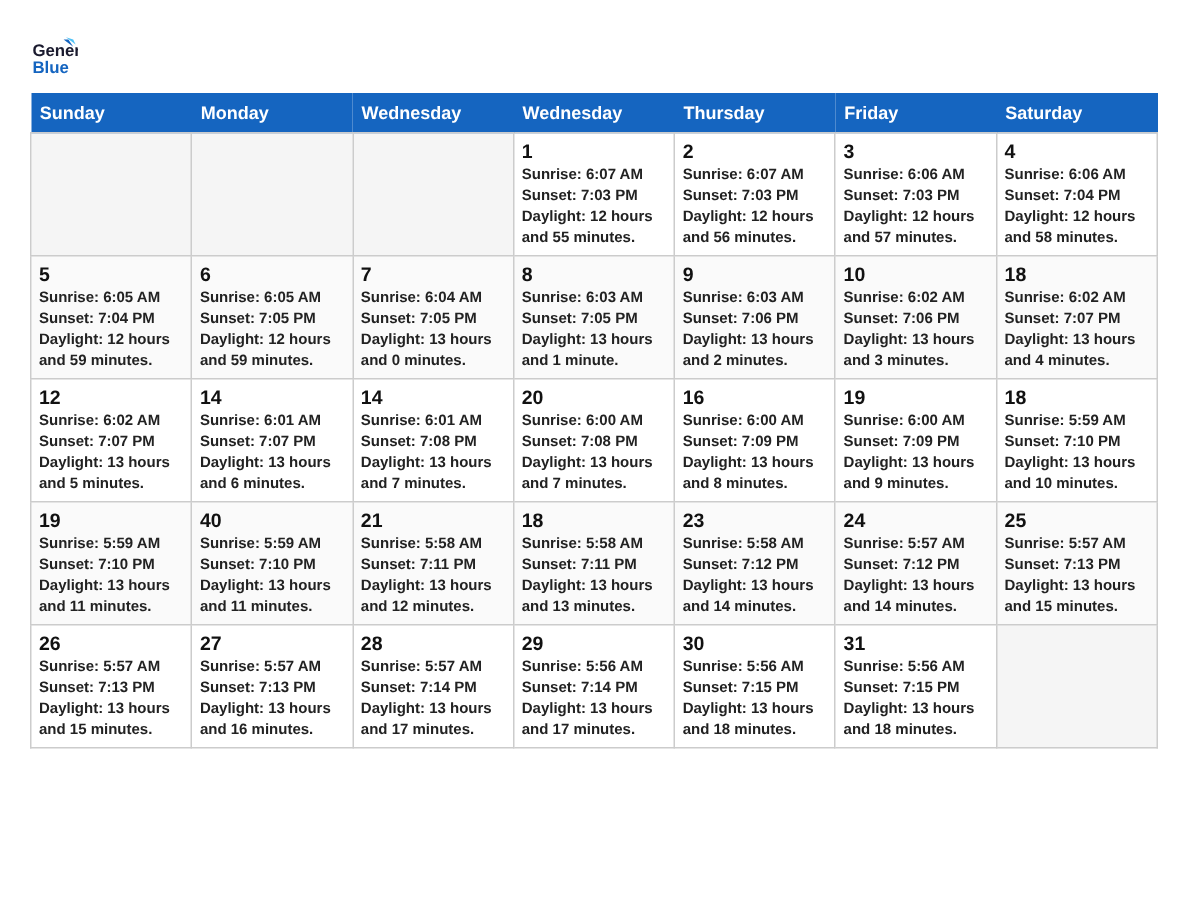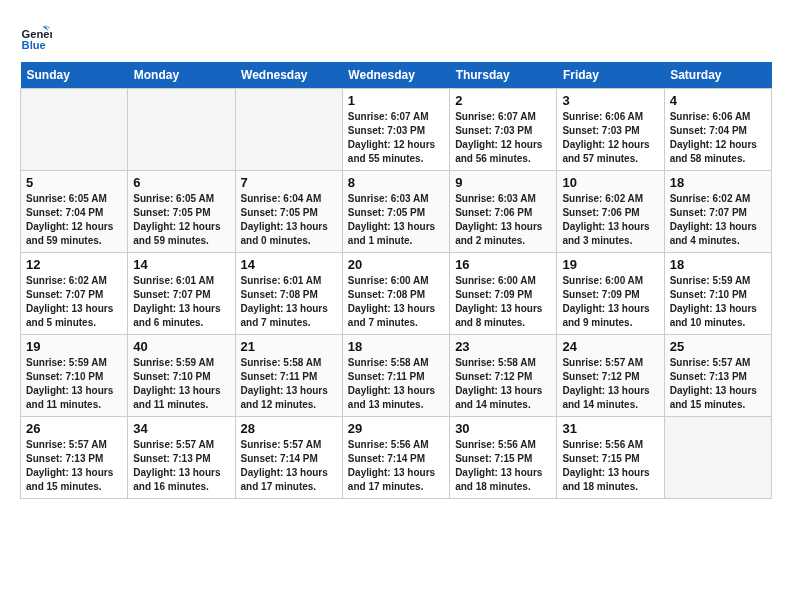--- a/index.html
+++ b/index.html
@@ -222,21 +222,21 @@
           <div class="day-num">25</div>
           <div class="day-info">Sunrise: 5:57 AM<br>Sunset: 7:13 PM<br>Daylight: 13 hours<br>and 15 minutes.</div>
         </td>
       </tr>
       <tr>
         <td>
           <div class="day-num">26</div>
           <div class="day-info">Sunrise: 5:57 AM<br>Sunset: 7:13 PM<br>Daylight: 13 hours<br>and 15 minutes.</div>
         </td>
         <td>
-          <div class="day-num">34</div>
+          <div class="day-num">27</div>
           <div class="day-info">Sunrise: 5:57 AM<br>Sunset: 7:13 PM<br>Daylight: 13 hours<br>and 16 minutes.</div>
         </td>
         <td>
           <div class="day-num">28</div>
           <div class="day-info">Sunrise: 5:57 AM<br>Sunset: 7:14 PM<br>Daylight: 13 hours<br>and 17 minutes.</div>
         </td>
         <td>
           <div class="day-num">29</div>
           <div class="day-info">Sunrise: 5:56 AM<br>Sunset: 7:14 PM<br>Daylight: 13 hours<br>and 17 minutes.</div>
         </td>

